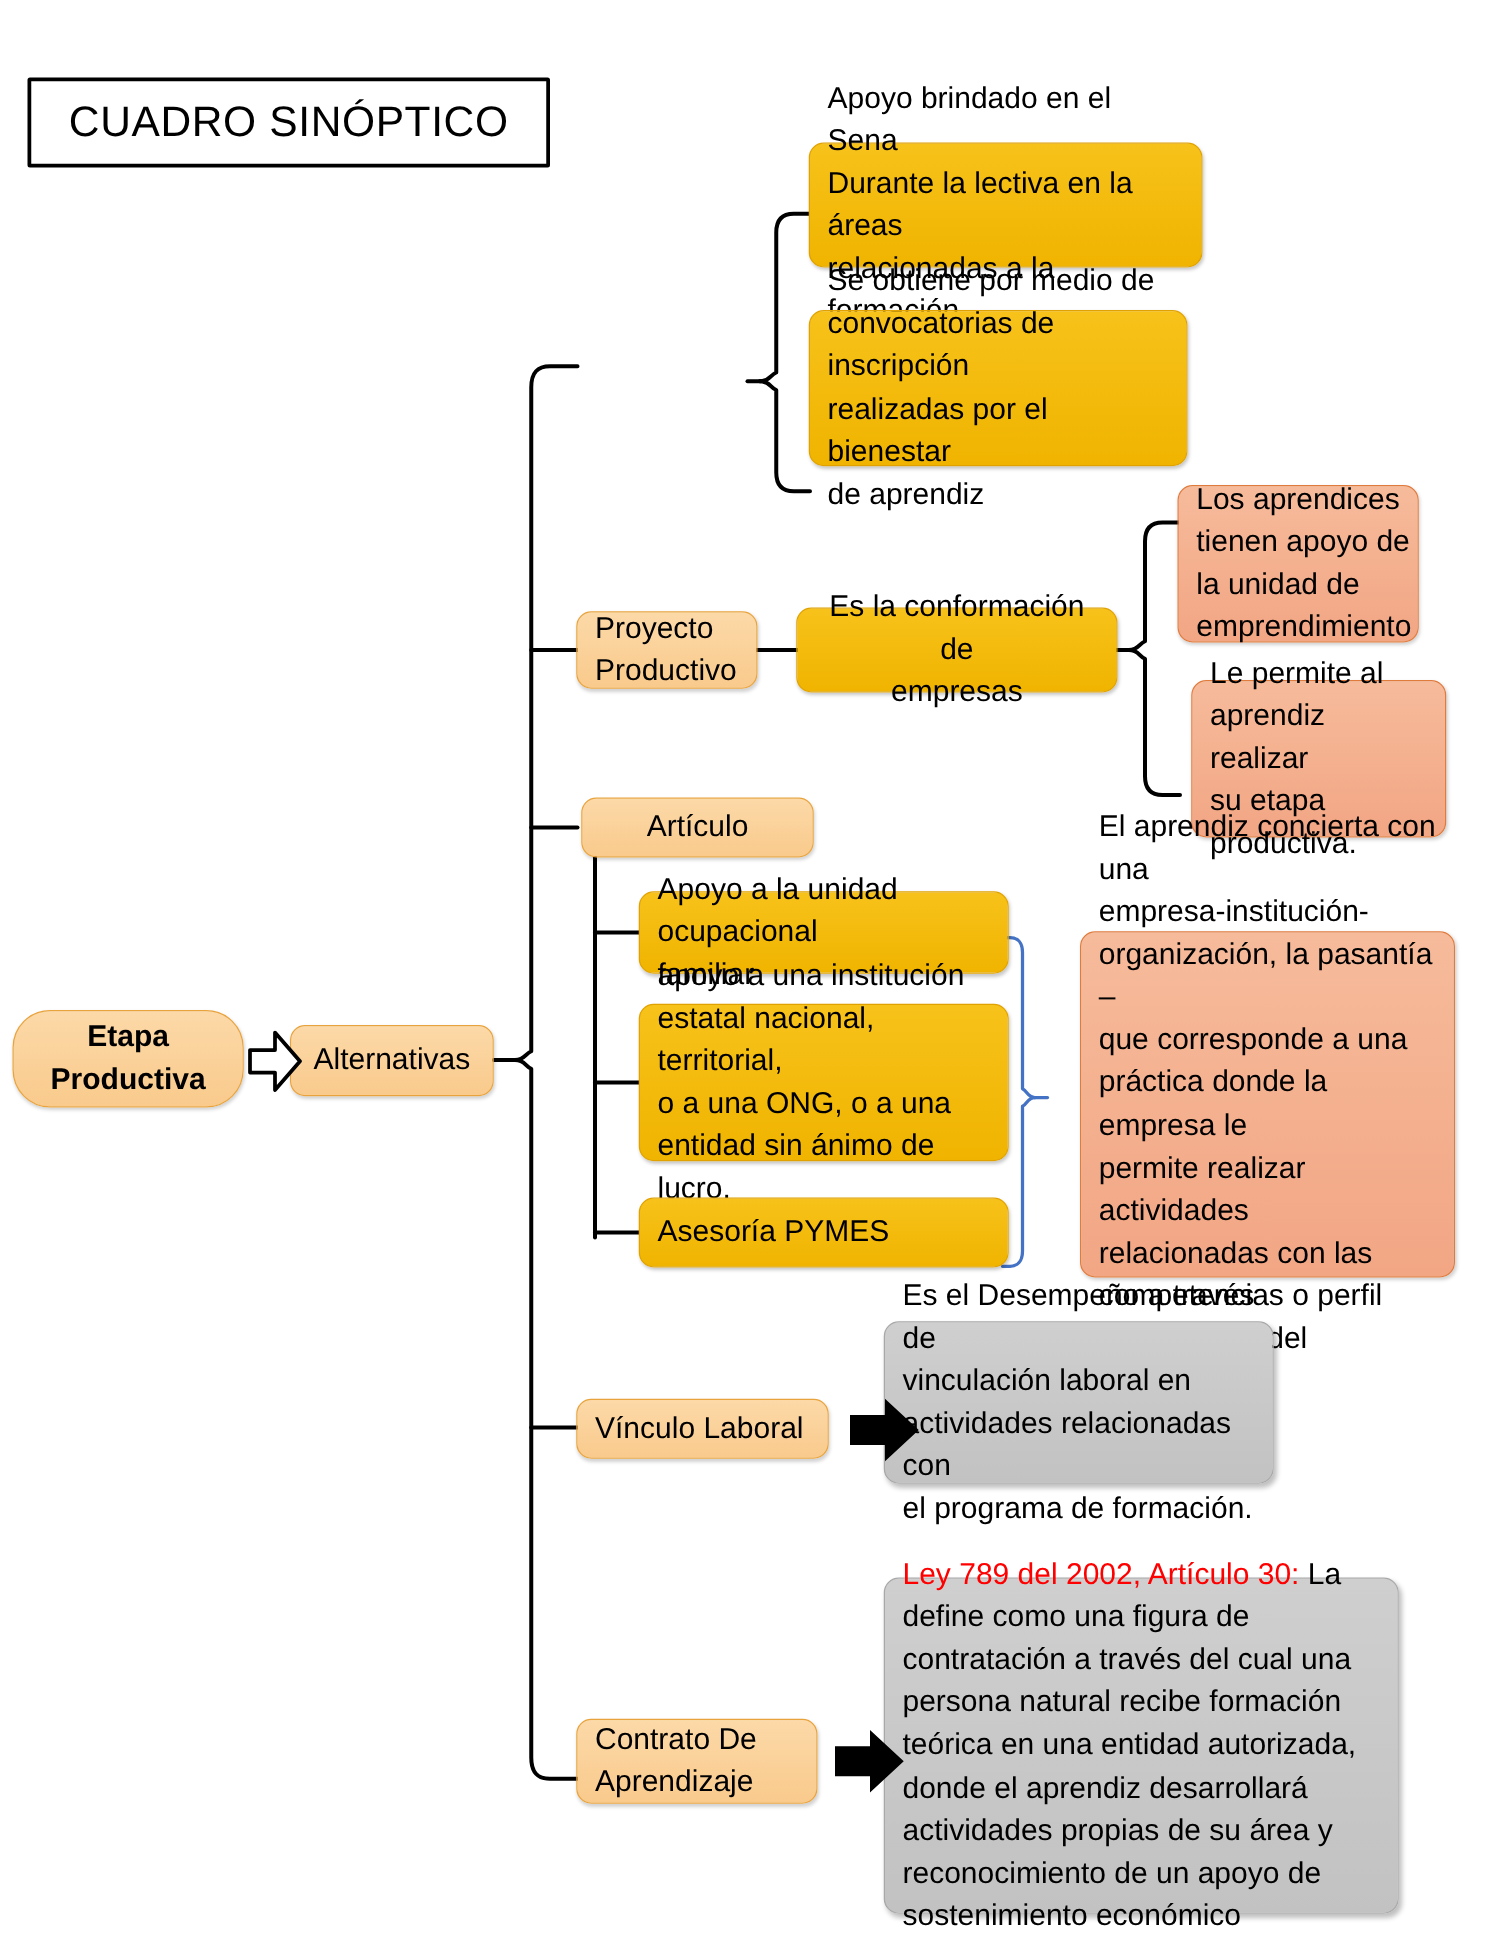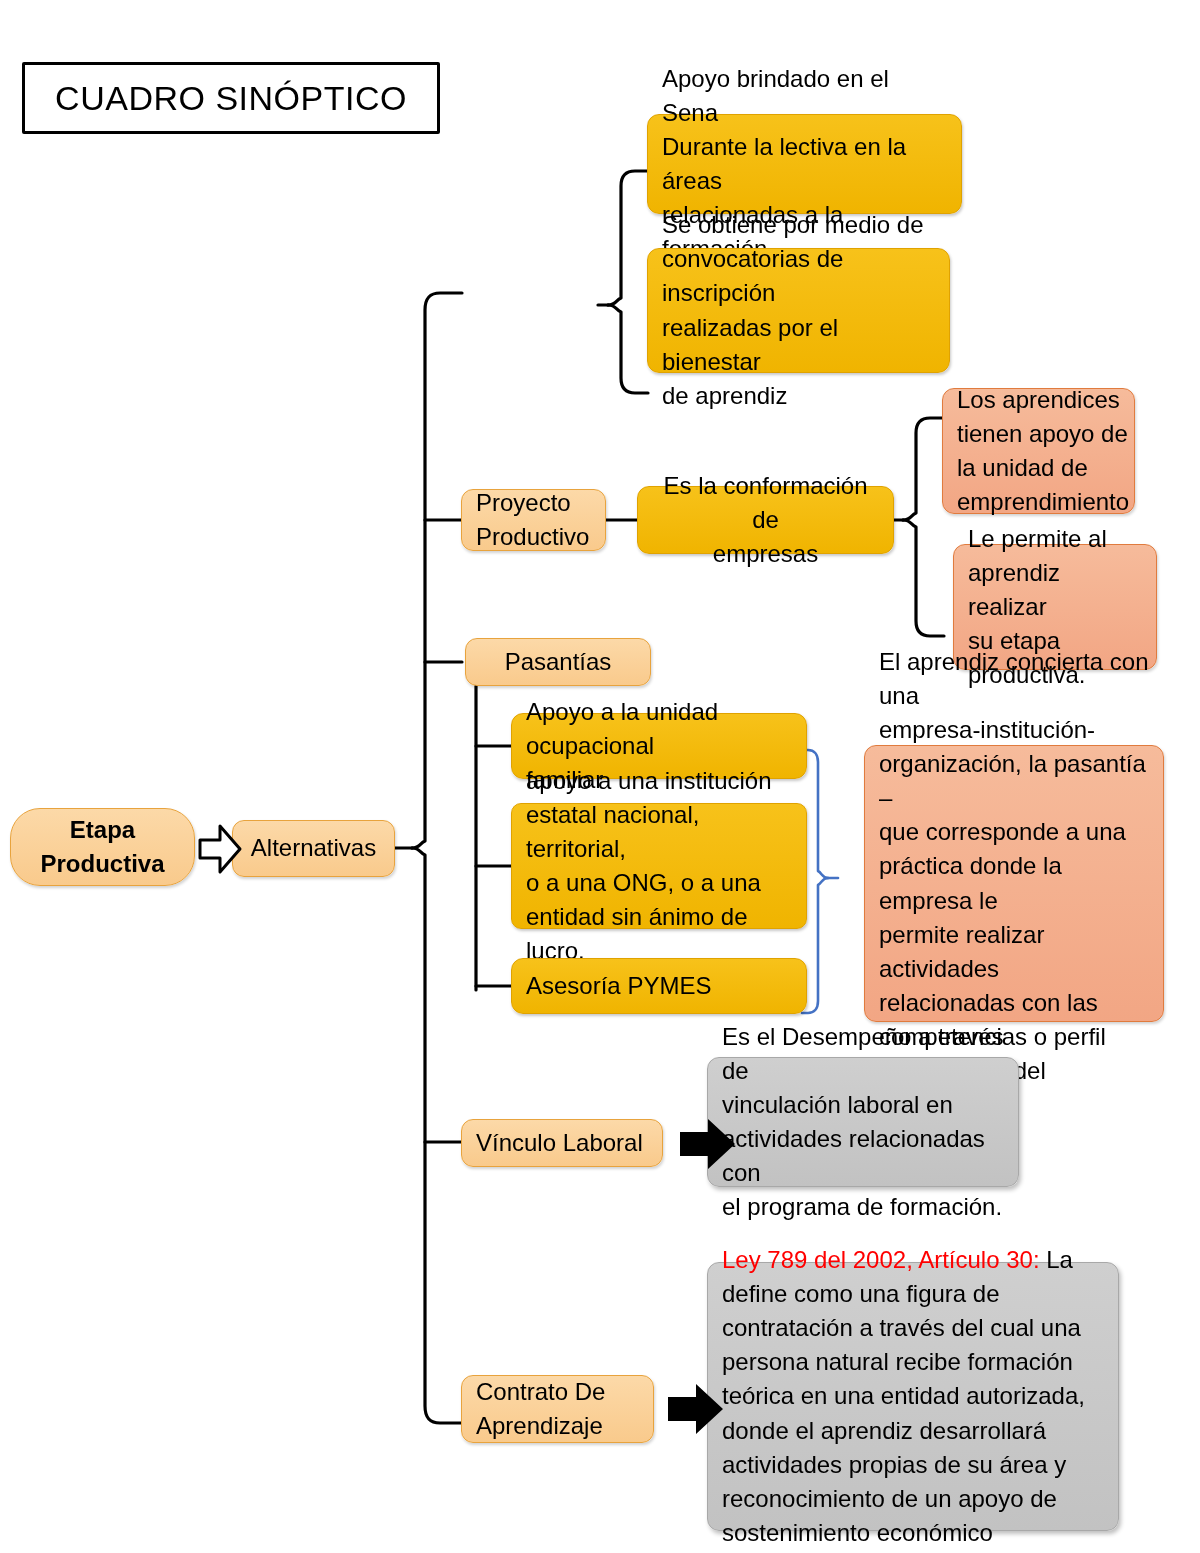--- a/index.html
+++ b/index.html
@@ -172,26 +172,26 @@
   <div class="node pal-salmon lft" style="left:942px; top:388px; width:193px; height:126px;">Los aprendices
 tienen apoyo de
 la unidad de
 emprendimiento</div>
 
   <div class="node pal-salmon lft" style="left:953px; top:544px; width:204px; height:126px;">Le permite al
 aprendiz realizar
 su etapa
 productiva.</div>
 
-  <div class="node pal-light ctr" style="left:465px; top:638px; width:186px; height:48px;">Pasantías</div>
+  <div class="node pal-light ctr" style="left:465px; top:638px; width:186px; height:48px;">Artículo</div>
 
   <div class="node pal-dark lft" style="left:511px; top:713px; width:296px; height:66px;">Apoyo a la unidad ocupacional
 familiar</div>
 
-  <div class="node pal-dark lft" style="left:511px; top:803px; width:296px; height:126px;border-radius:10px;">apoyo a una institución
+  <div class="node pal-dark lft" style="left:511px; top:803px; width:296px; height:126px;">apoyo a una institución
 estatal nacional, territorial,
 o a una ONG, o a una
 entidad sin ánimo de lucro.</div>
 
   <div class="node pal-dark lft" style="left:511px; top:958px; width:296px; height:56px;">Asesoría PYMES</div>
 
   <div class="node pal-salmon lft" style="left:864px; top:745px; width:300px; height:277px;">El aprendiz concierta con una
 empresa-institución-
 organización, la pasantía –
 que corresponde a una

